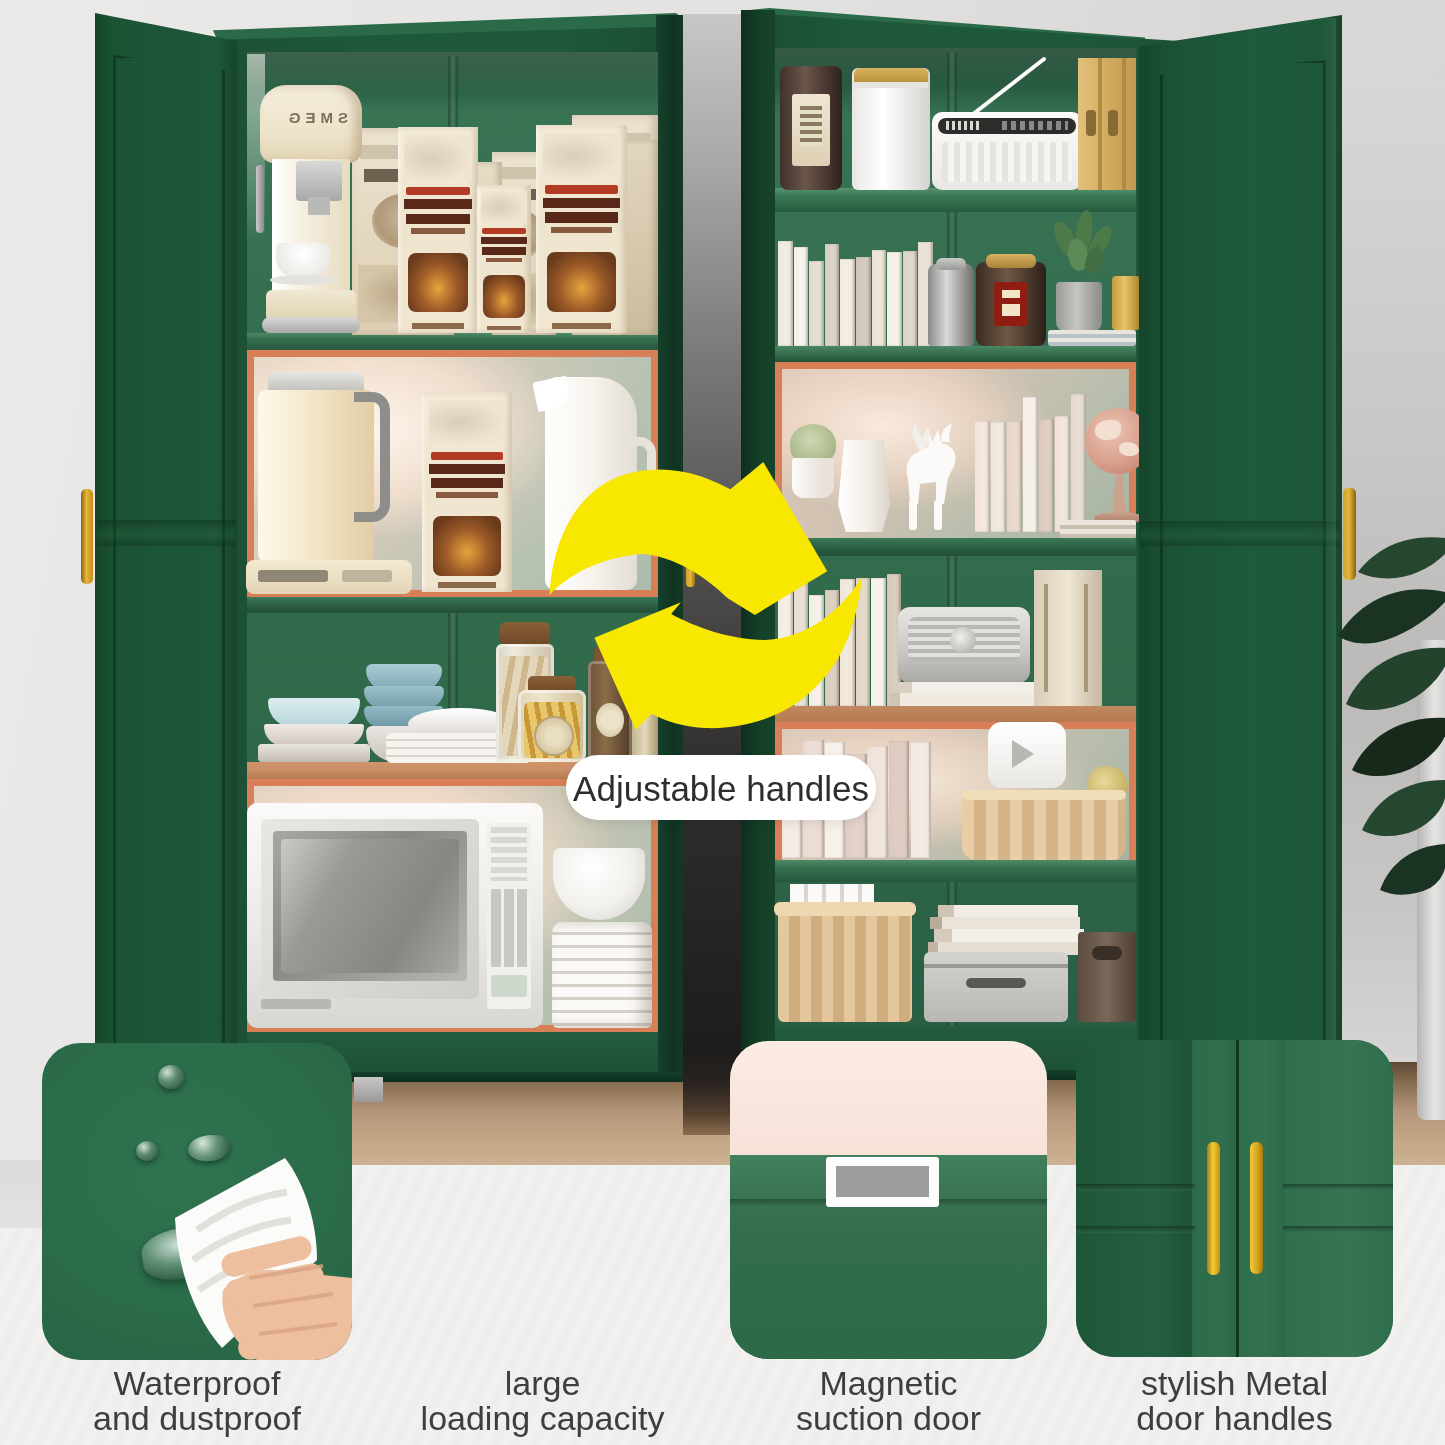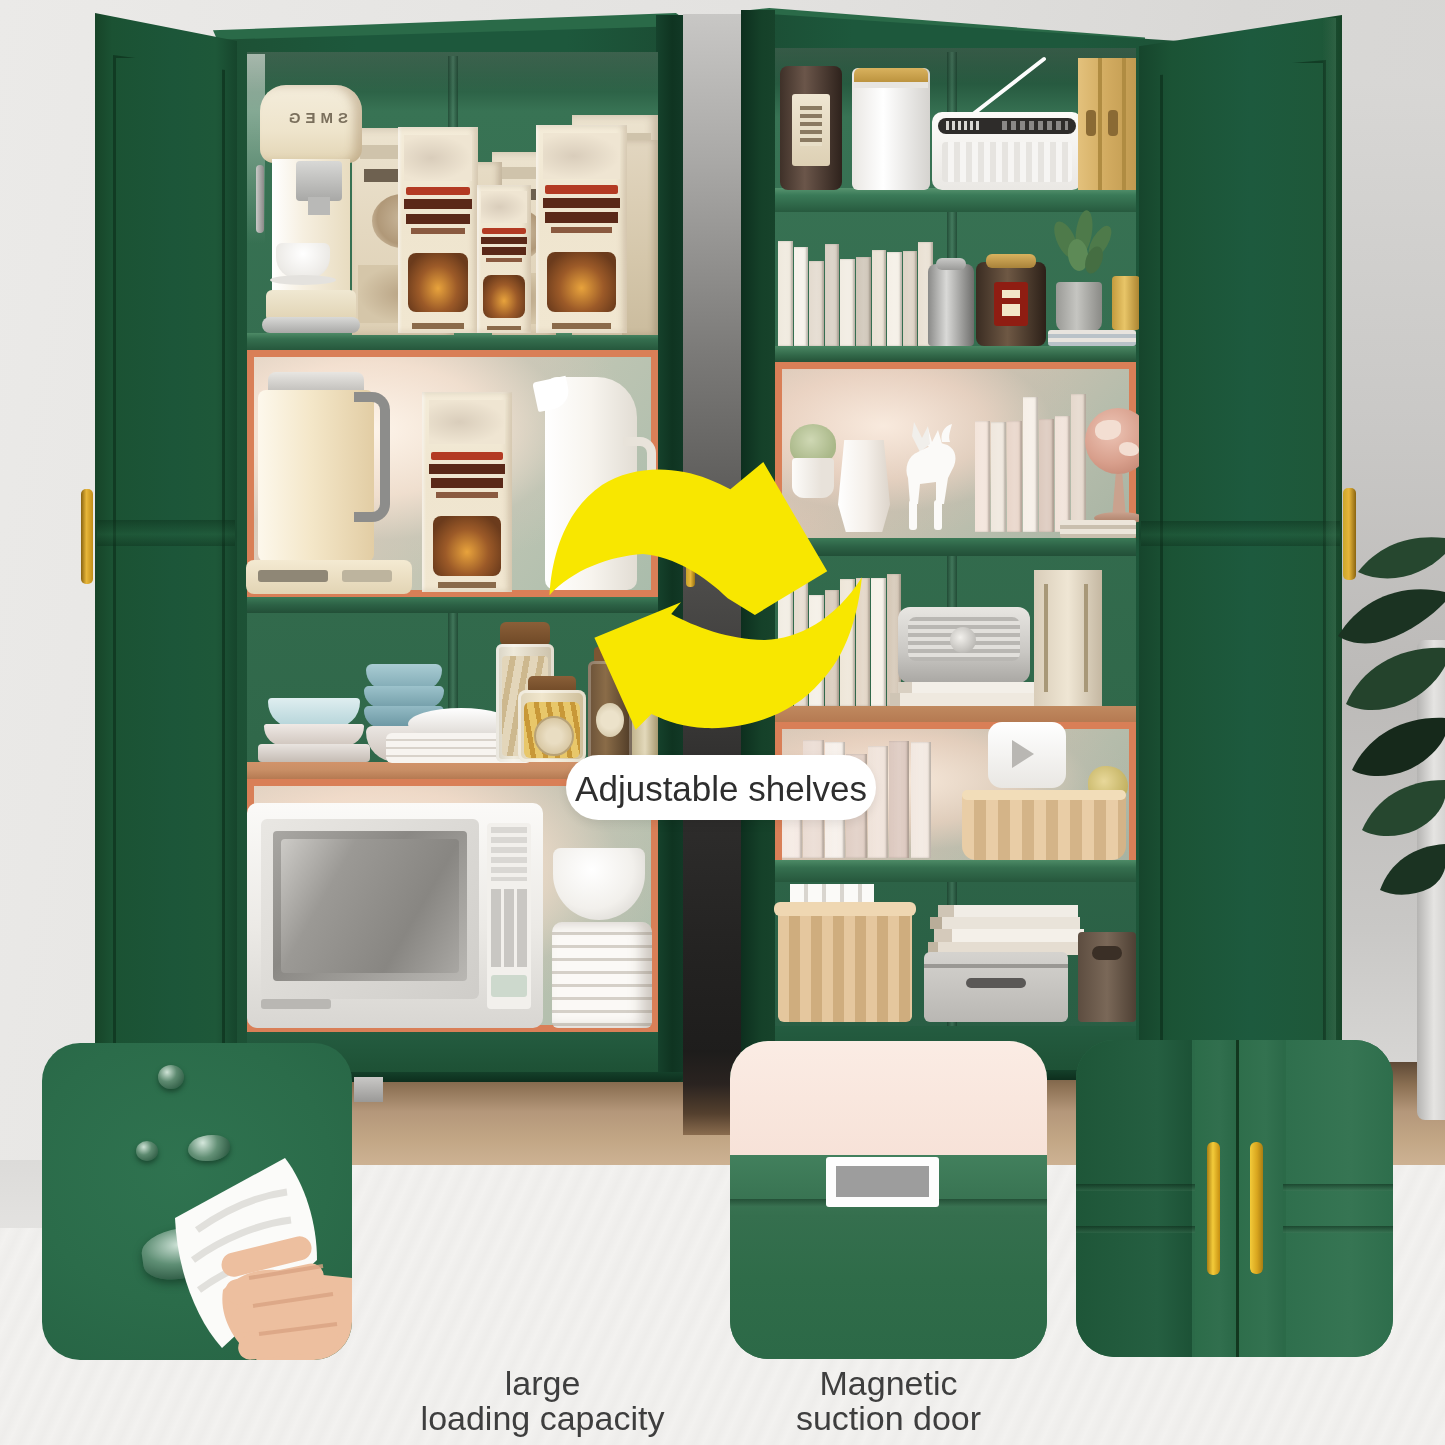--- a/index.html
+++ b/index.html
@@ -518,25 +518,27 @@
 
     <div class="abs" style="left:207px;top:144px;width:110px;height:7px;background:linear-gradient(180deg,rgba(12,40,24,.55),rgba(80,130,100,.25));"></div>
 
     <div class="abs" style="left:207px;top:186px;width:110px;height:7px;background:linear-gradient(180deg,rgba(12,40,24,.55),rgba(80,130,100,.25));"></div>
 
     <div class="abs" style="left:131px;top:102px;width:13px;height:133px;border-radius:6px;background:linear-gradient(90deg,#a87d12,#f3cb3a 45%,#c89010);"></div>
 
     <div class="abs" style="left:174px;top:102px;width:13px;height:132px;border-radius:6px;background:linear-gradient(90deg,#f3cb3a,#d8a51e 55%,#a87d12);"></div>
   </div>
 
+  <div class="abs" style="left:42px;top:1366px;width:310px;text-align:center;font-size:34px;line-height:35px;color:#3e3e3e;">Waterproof<br>and dustproof</div>
 
   <div class="abs" style="left:730px;top:1366px;width:317px;text-align:center;font-size:34px;line-height:35px;color:#3e3e3e;">Magnetic<br>suction door</div>
 
   <div class="abs" style="left:386px;top:1366px;width:313px;text-align:center;font-size:34px;line-height:35px;color:#3e3e3e;">large<br>loading capacity</div>
 
+  <div class="abs" style="left:1076px;top:1366px;width:317px;text-align:center;font-size:34px;line-height:35px;color:#3e3e3e;">stylish Metal<br>door handles</div>
 
   <svg class="abs" style="left:520px;top:420px;" width="370" height="330" viewBox="0 0 370 330">
     <g fill="#f8e700">
       <path d="M 29.5 175.2
         C 32 130 48 88 82 65
         C 114 45 155 46 188 59
         C 196 62 204 66 210.4 69.2
         L 243.3 42.1
         L 307.2 151.2
         L 234.9 194.9
@@ -553,14 +555,14 @@
         L 161 182.3
         L 151.2 194.1
         C 175 207 210 220 245 220
         C 278 219 315 200 341.9 157.3
         Z"></path>
     </g>
   </svg>
 
   <div class="abs" style="left:566px;top:755px;width:310px;height:65px;border-radius:33px;background:#ffffff;box-shadow:0 4px 10px rgba(0,0,0,.08);"></div>
 
-  <div class="abs" style="left:566px;top:769px;width:310px;text-align:center;font-size:35px;color:#2e2e2e;white-space:nowrap;">Adjustable shelves</div>
+  <div class="abs" style="left:566px;top:769px;width:310px;text-align:center;font-size:35px;color:#2e2e2e;white-space:nowrap;">Adjustable handles</div>
 </div>
 
 </body></html>

